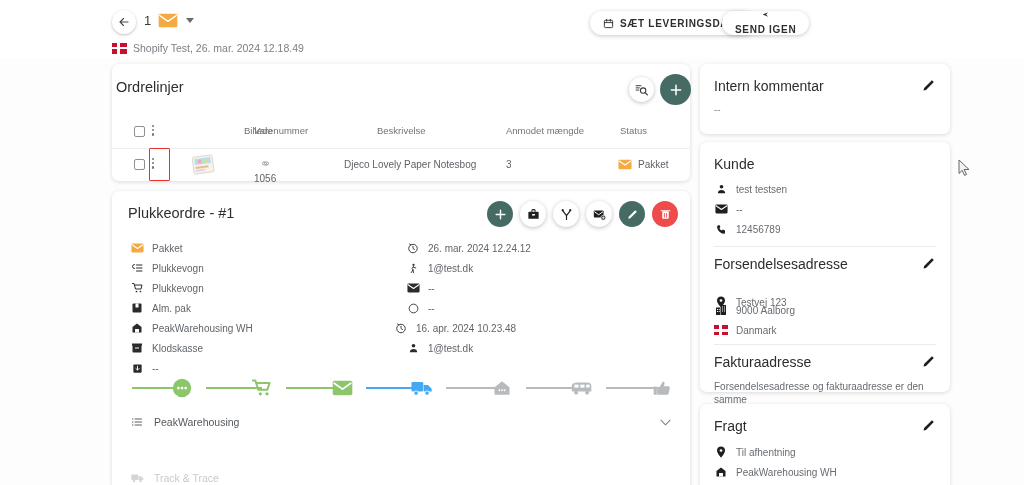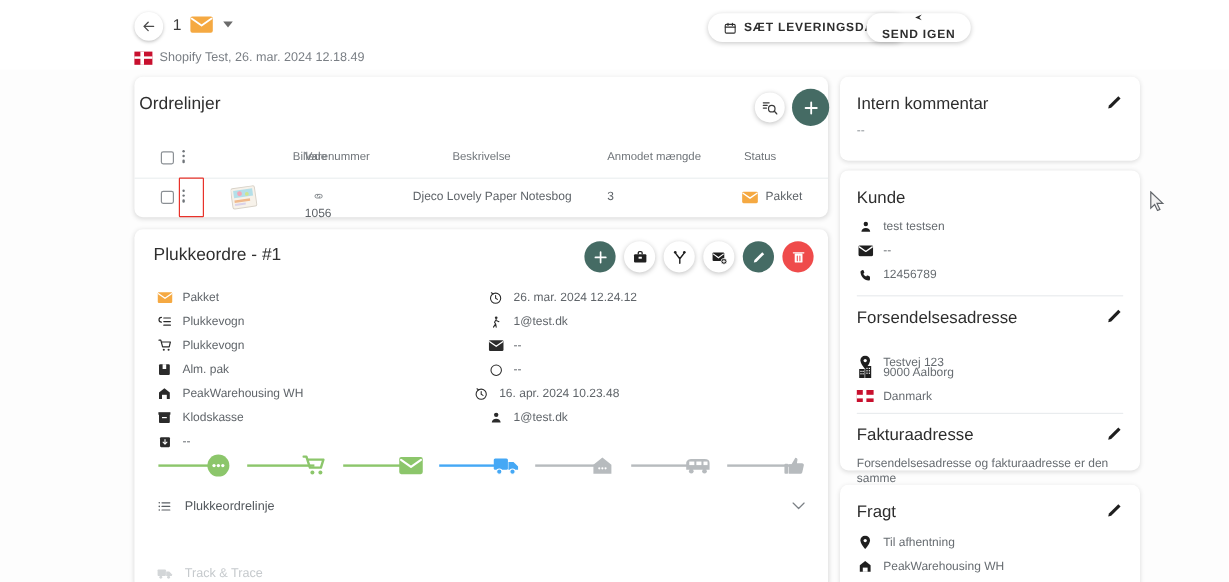--- a/index.html
+++ b/index.html
@@ -455,21 +455,21 @@
 
     <div class="acc-row" style="top:217px;" data-name="accordion-plukkeordrelinje">
       <span class="info-ico" data-name="list-icon">
         <svg width="12" height="12" viewBox="0 0 24 24">
             <path d="M8 6h13M8 12h13M8 18h13" stroke="#5a5f64" stroke-width="2" stroke-linecap="round"></path>
             <circle cx="3.5" cy="6" r="1.3" fill="#5a5f64"></circle>
             <circle cx="3.5" cy="12" r="1.3" fill="#5a5f64"></circle>
             <circle cx="3.5" cy="18" r="1.3" fill="#5a5f64"></circle>
           </svg>
       </span>
-      <span data-name="accordion-plukkeordrelinje-label">Plukkeordrelinje</span>
+      <span data-name="accordion-plukkeordrelinje-label">PeakWarehousing</span>
       <span class="chev" data-name="chevron-down-icon">
         <svg width="11" height="7" viewBox="0 0 24 14">
             <path d="M2 2l10 10L22 2" fill="none" stroke="#7c8186" stroke-width="2.2" stroke-linecap="round" stroke-linejoin="round"></path>
           </svg>
       </span>
     </div>
     <div class="acc-row acc-dis" style="top:273px;" data-name="accordion-track-trace">
       <span class="info-ico" data-name="truck-icon">
         <svg width="13" height="10" viewBox="0 0 26 20">
             <rect x="0.5" y="3" width="14" height="11" rx="1.5" fill="#d3d6d8"></rect>

